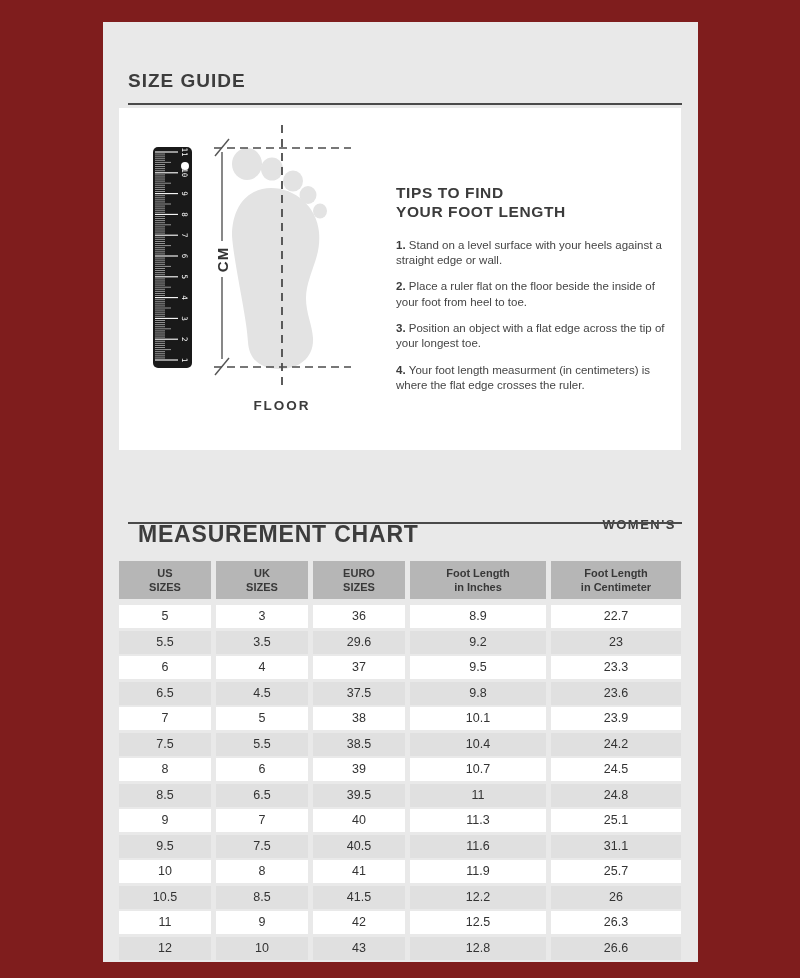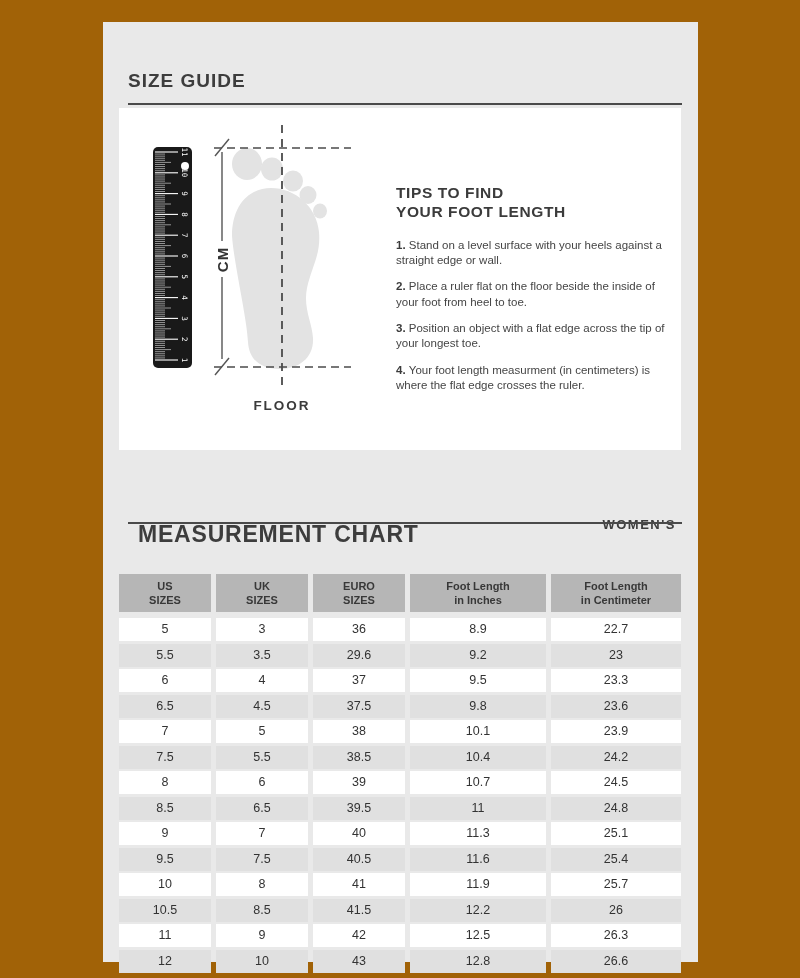--- a/index.html
+++ b/index.html
@@ -1,16 +1,16 @@
 <!DOCTYPE html>
 <html><head>
 <meta charset="utf-8">
 <style>
   html,body{margin:0;padding:0;background:#fff;}
-  .page{position:relative;width:800px;height:978px;background:#a16207;overflow:hidden;
+  .page{position:relative;width:800px;height:978px;background:#7f1d1d;overflow:hidden;
         font-family:"Liberation Sans",sans-serif;color:#3a3a3a;}
   .panel{position:absolute;left:103px;top:22px;width:595px;height:940px;background:#e9e9e9;}
 
   .sg-title{position:absolute;left:25px;top:48px;margin:0;font-size:19px;font-weight:700;
             letter-spacing:1px;color:#3d3d3d;}
   .rule{position:absolute;left:25px;right:16px;height:2px;background:#4a4a4a;}
   .rule.r1{top:81px;}
   .rule.r2{top:500px;}
 
   .card{position:absolute;left:16px;top:86px;width:562px;height:342px;background:#ffffff;}
@@ -25,21 +25,21 @@
   .tips h2{margin:0 0 16px 0;font-size:15.5px;font-weight:700;letter-spacing:.6px;
            line-height:1.22;color:#3b3b3b;}
   .tip{margin:0 0 11px 0;font-size:11.5px;line-height:1.33;color:#454545;}
   .tip b{font-weight:700;color:#3a3a3a;}
 
   .mc-title{position:absolute;left:25px;top:489px;margin:10px;font-size:23px;font-weight:700;
             letter-spacing:.8px;color:#3d3d3d;}
   .mc-cat{position:absolute;right:22px;top:495px;font-size:13px;font-weight:600;
           letter-spacing:1.5px;color:#3d3d3d;}
 
-  .table{position:absolute;left:16px;top:552px;width:562px;display:grid;
+  .table{position:absolute;left:16px;top:539px;width:562px;display:grid;
          grid-template-columns:92px 92px 92px 136px 130px;
          grid-template-rows:44px repeat(14,25.5px);
          column-gap:5px;}
   .th{height:38px;background:#b6b6b6;display:flex;flex-direction:column;justify-content:center;
       text-align:center;font-size:11px;font-weight:700;line-height:1.3;color:#383838;}
   .td{height:23px;line-height:23px;text-align:center;font-size:12.5px;background:#ffffff;color:#333;}
   .td.alt{background:#e0e0e0;}
 </style>
 </head>
 <body>
@@ -282,21 +282,21 @@
         <div class="td alt">24.8</div>
         <div class="td">9</div>
         <div class="td">7</div>
         <div class="td">40</div>
         <div class="td">11.3</div>
         <div class="td">25.1</div>
         <div class="td alt">9.5</div>
         <div class="td alt">7.5</div>
         <div class="td alt">40.5</div>
         <div class="td alt">11.6</div>
-        <div class="td alt">25.4</div>
+        <div class="td alt">31.1</div>
         <div class="td">10</div>
         <div class="td">8</div>
         <div class="td">41</div>
         <div class="td">11.9</div>
         <div class="td">25.7</div>
         <div class="td alt">10.5</div>
         <div class="td alt">8.5</div>
         <div class="td alt">41.5</div>
         <div class="td alt">12.2</div>
         <div class="td alt">26</div>

